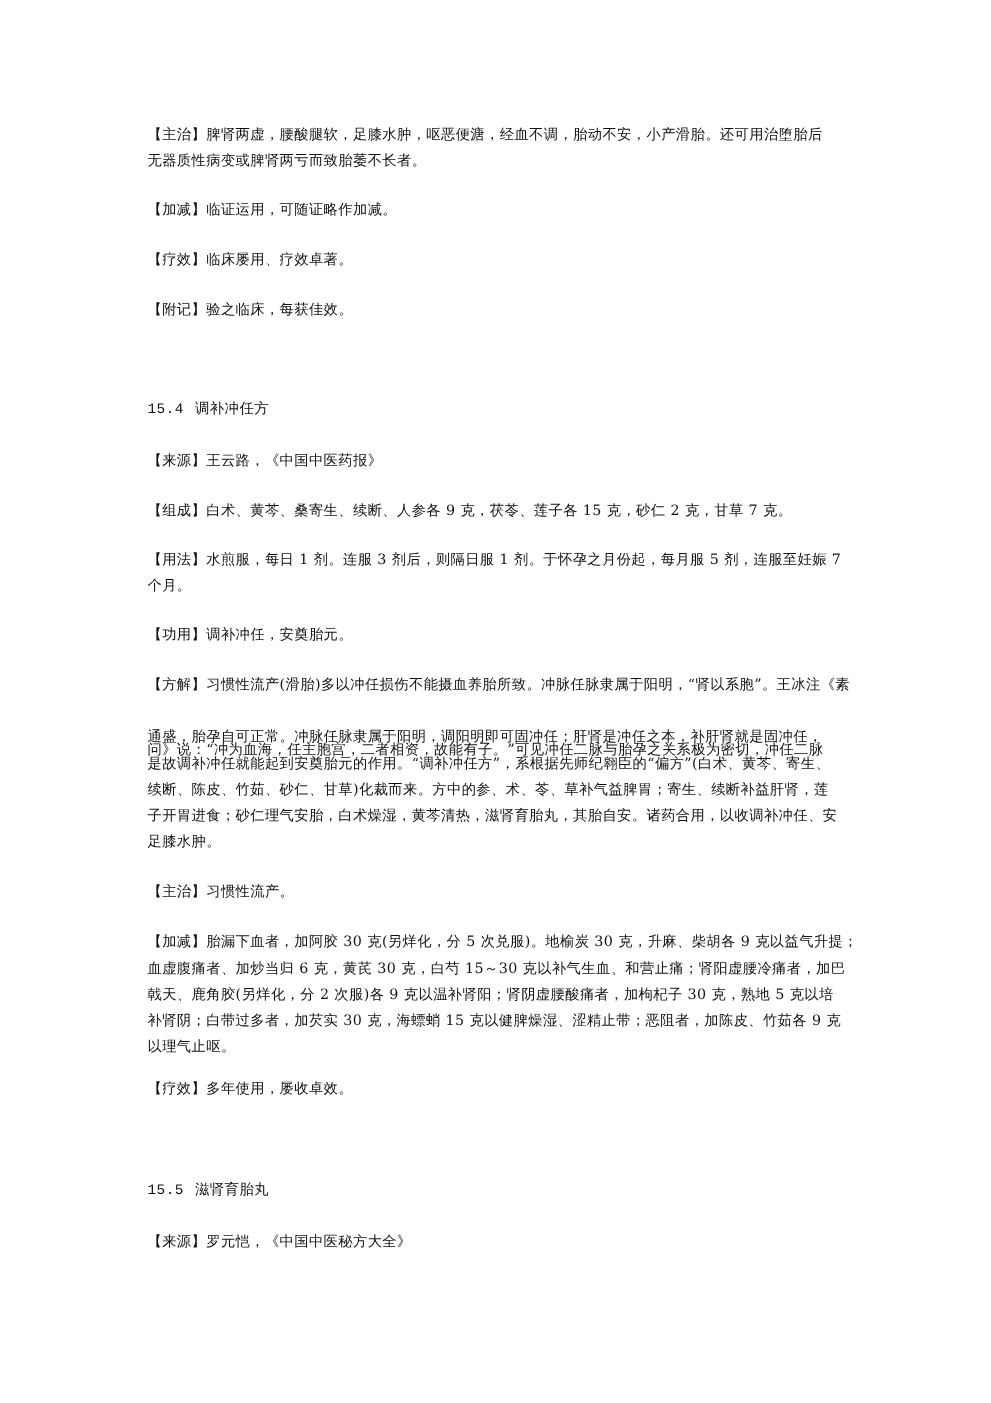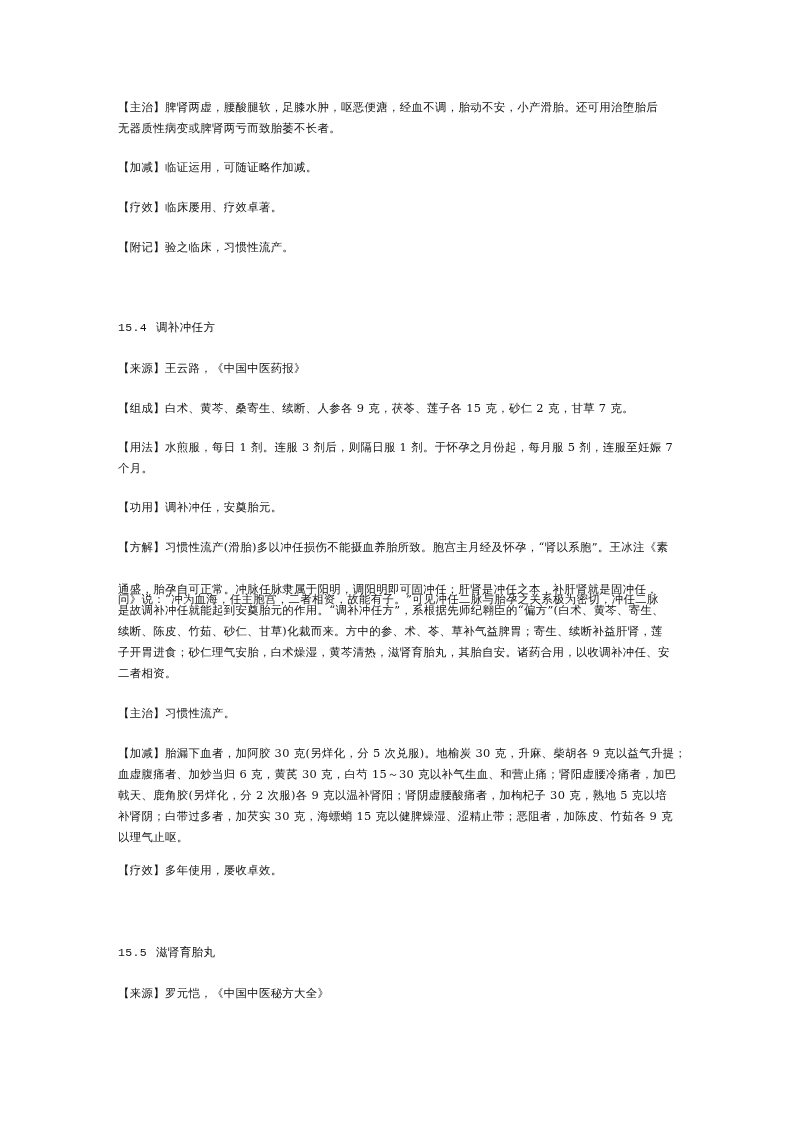--- a/index.html
+++ b/index.html
@@ -12,38 +12,38 @@
   .hd .num { font-family: Liberation Mono, monospace; display: inline-block; width: 38px; }
 </style>
 </head>
 <body>
 
 <div class="page">
   <div class="line" style="top:100px">【主治】脾肾两虚，腰酸腿软，足膝水肿，呕恶便溏，经血不调，胎动不安，小产滑胎。还可用治堕胎后</div>
   <div class="line" style="top:121px">无器质性病变或脾肾两亏而致胎萎不长者。</div>
   <div class="line" style="top:160px">【加减】临证运用，可随证略作加减。</div>
   <div class="line" style="top:200px">【疗效】临床屡用、疗效卓著。</div>
-  <div class="line" style="top:240px">【附记】验之临床，习惯性流产。</div>
+  <div class="line" style="top:240px">【附记】验之临床，每获佳效。</div>
 
   <div class="line hd" style="top:320px">
     <span class="num">15.4</span><span>调补冲任方</span>
   </div>
 
   <div class="line" style="top:361px">【来源】王云路，《中国中医药报》</div>
   <div class="line" style="top:401px">【组成】白术、黄芩、桑寄生、续断、人参各 9 克，茯苓、莲子各 15 克，砂仁 2 克，甘草 7 克。</div>
   <div class="line" style="top:440px">【用法】水煎服，每日 1 剂。连服 3 剂后，则隔日服 1 剂。于怀孕之月份起，每月服 5 剂，连服至妊娠 7</div>
   <div class="line" style="top:461px">个月。</div>
   <div class="line" style="top:500px">【功用】调补冲任，安奠胎元。</div>
-  <div class="line" style="top:540px">【方解】习惯性流产(滑胎)多以冲任损伤不能摄血养胎所致。胞宫主月经及怀孕，“肾以系胞”。王冰注《素</div>
+  <div class="line" style="top:540px">【方解】习惯性流产(滑胎)多以冲任损伤不能摄血养胎所致。冲脉任脉隶属于阳明，“肾以系胞”。王冰注《素</div>
   <div class="line" style="top:592px">问》说：“冲为血海，任主胞宫，二者相资，故能有子。”可见冲任二脉与胎孕之关系极为密切，冲任二脉</div>
   <div class="line" style="top:582px">通盛，胎孕自可正常。冲脉任脉隶属于阳明，调阳明即可固冲任；肝肾是冲任之本，补肝肾就是固冲任，</div>
   <div class="line" style="top:603px">是故调补冲任就能起到安奠胎元的作用。“调补冲任方”，系根据先师纪翱臣的“偏方”(白术、黄芩、寄生、</div>
   <div class="line" style="top:624px">续断、陈皮、竹茹、砂仁、甘草)化裁而来。方中的参、术、苓、草补气益脾胃；寄生、续断补益肝肾，莲</div>
   <div class="line" style="top:645px">子开胃进食；砂仁理气安胎，白术燥湿，黄芩清热，滋肾育胎丸，其胎自安。诸药合用，以收调补冲任、安</div>
-  <div class="line" style="top:666px">二者相资。</div>
+  <div class="line" style="top:666px">足膝水肿。</div>
   <div class="line" style="top:706px">【主治】习惯性流产。</div>
   <div class="line" style="top:746px">【加减】胎漏下血者，加阿胶 30 克(另烊化，分 5 次兑服)。地榆炭 30 克，升麻、柴胡各 9 克以益气升提；</div>
   <div class="line" style="top:767px">血虚腹痛者、加炒当归 6 克，黄芪 30 克，白芍 15～30 克以补气生血、和营止痛；肾阳虚腰冷痛者，加巴</div>
   <div class="line" style="top:788px">戟天、鹿角胶(另烊化，分 2 次服)各 9 克以温补肾阳；肾阴虚腰酸痛者，加枸杞子 30 克，熟地 5 克以培</div>
   <div class="line" style="top:809px">补肾阴；白带过多者，加芡实 30 克，海螵蛸 15 克以健脾燥湿、涩精止带；恶阻者，加陈皮、竹茹各 9 克</div>
   <div class="line" style="top:830px">以理气止呕。</div>
   <div class="line" style="top:863px">【疗效】多年使用，屡收卓效。</div>
 
   <div class="line hd" style="top:945px">
     <span class="num">15.5</span><span>滋肾育胎丸</span>

